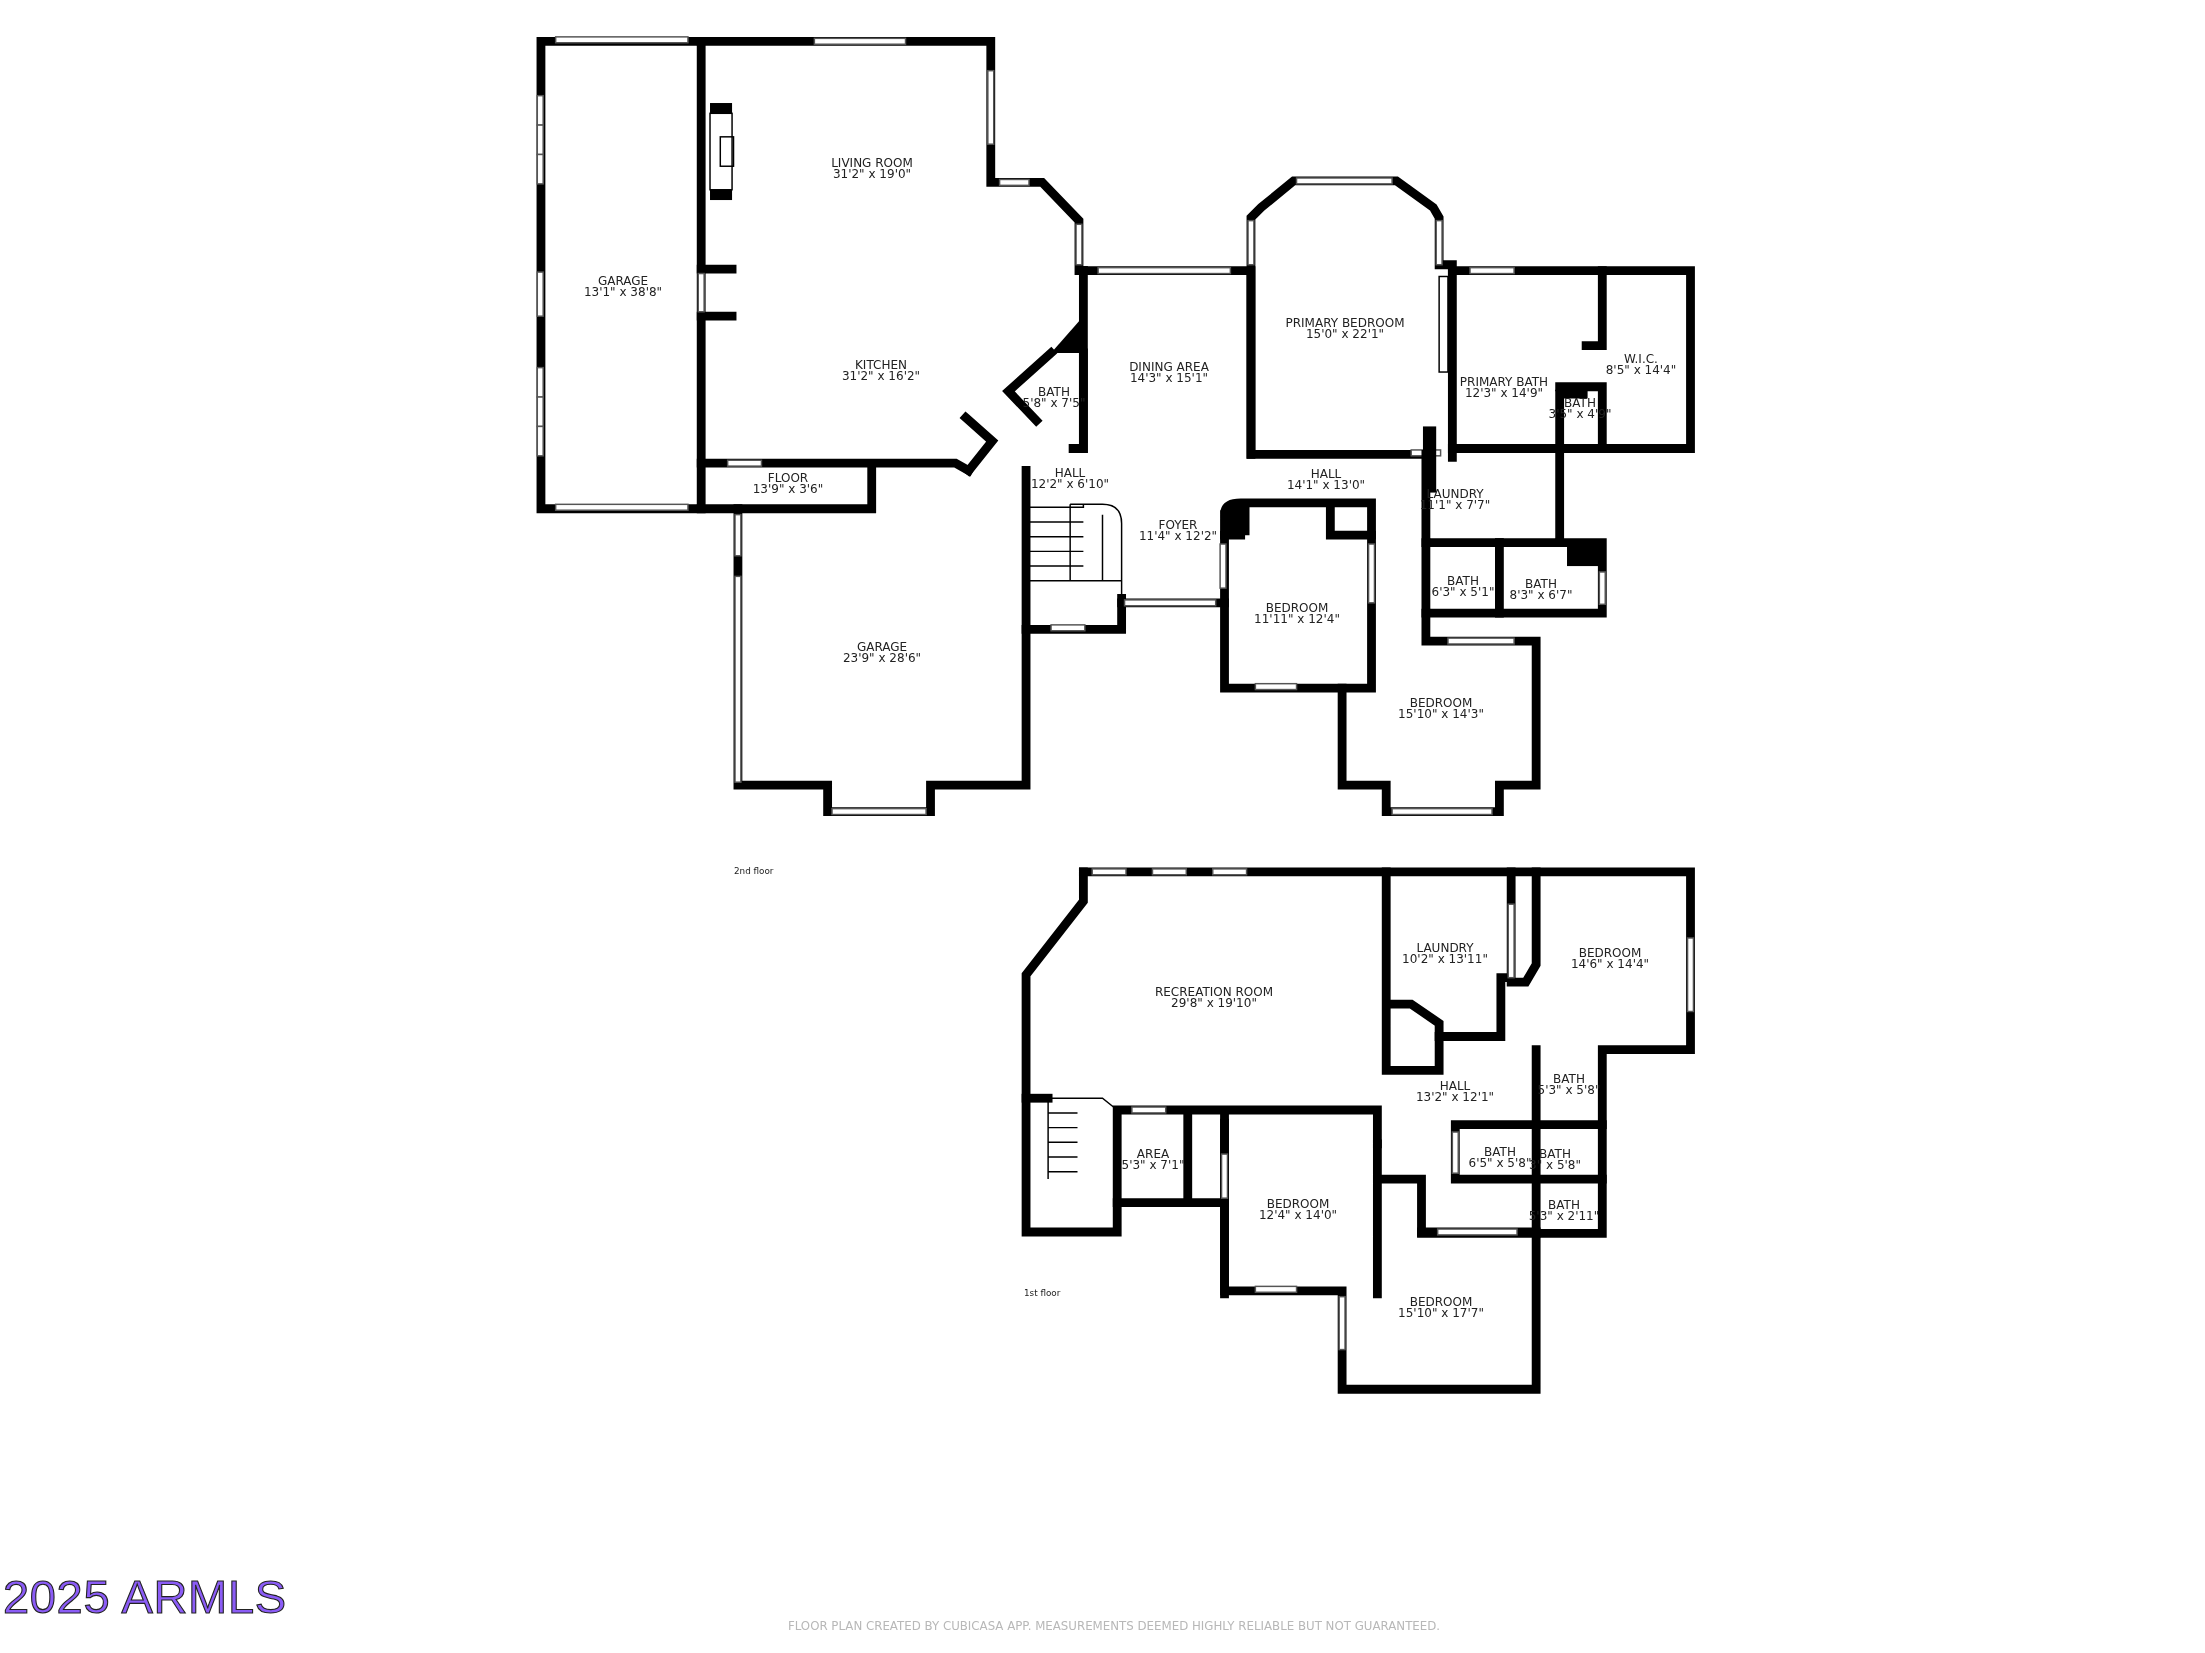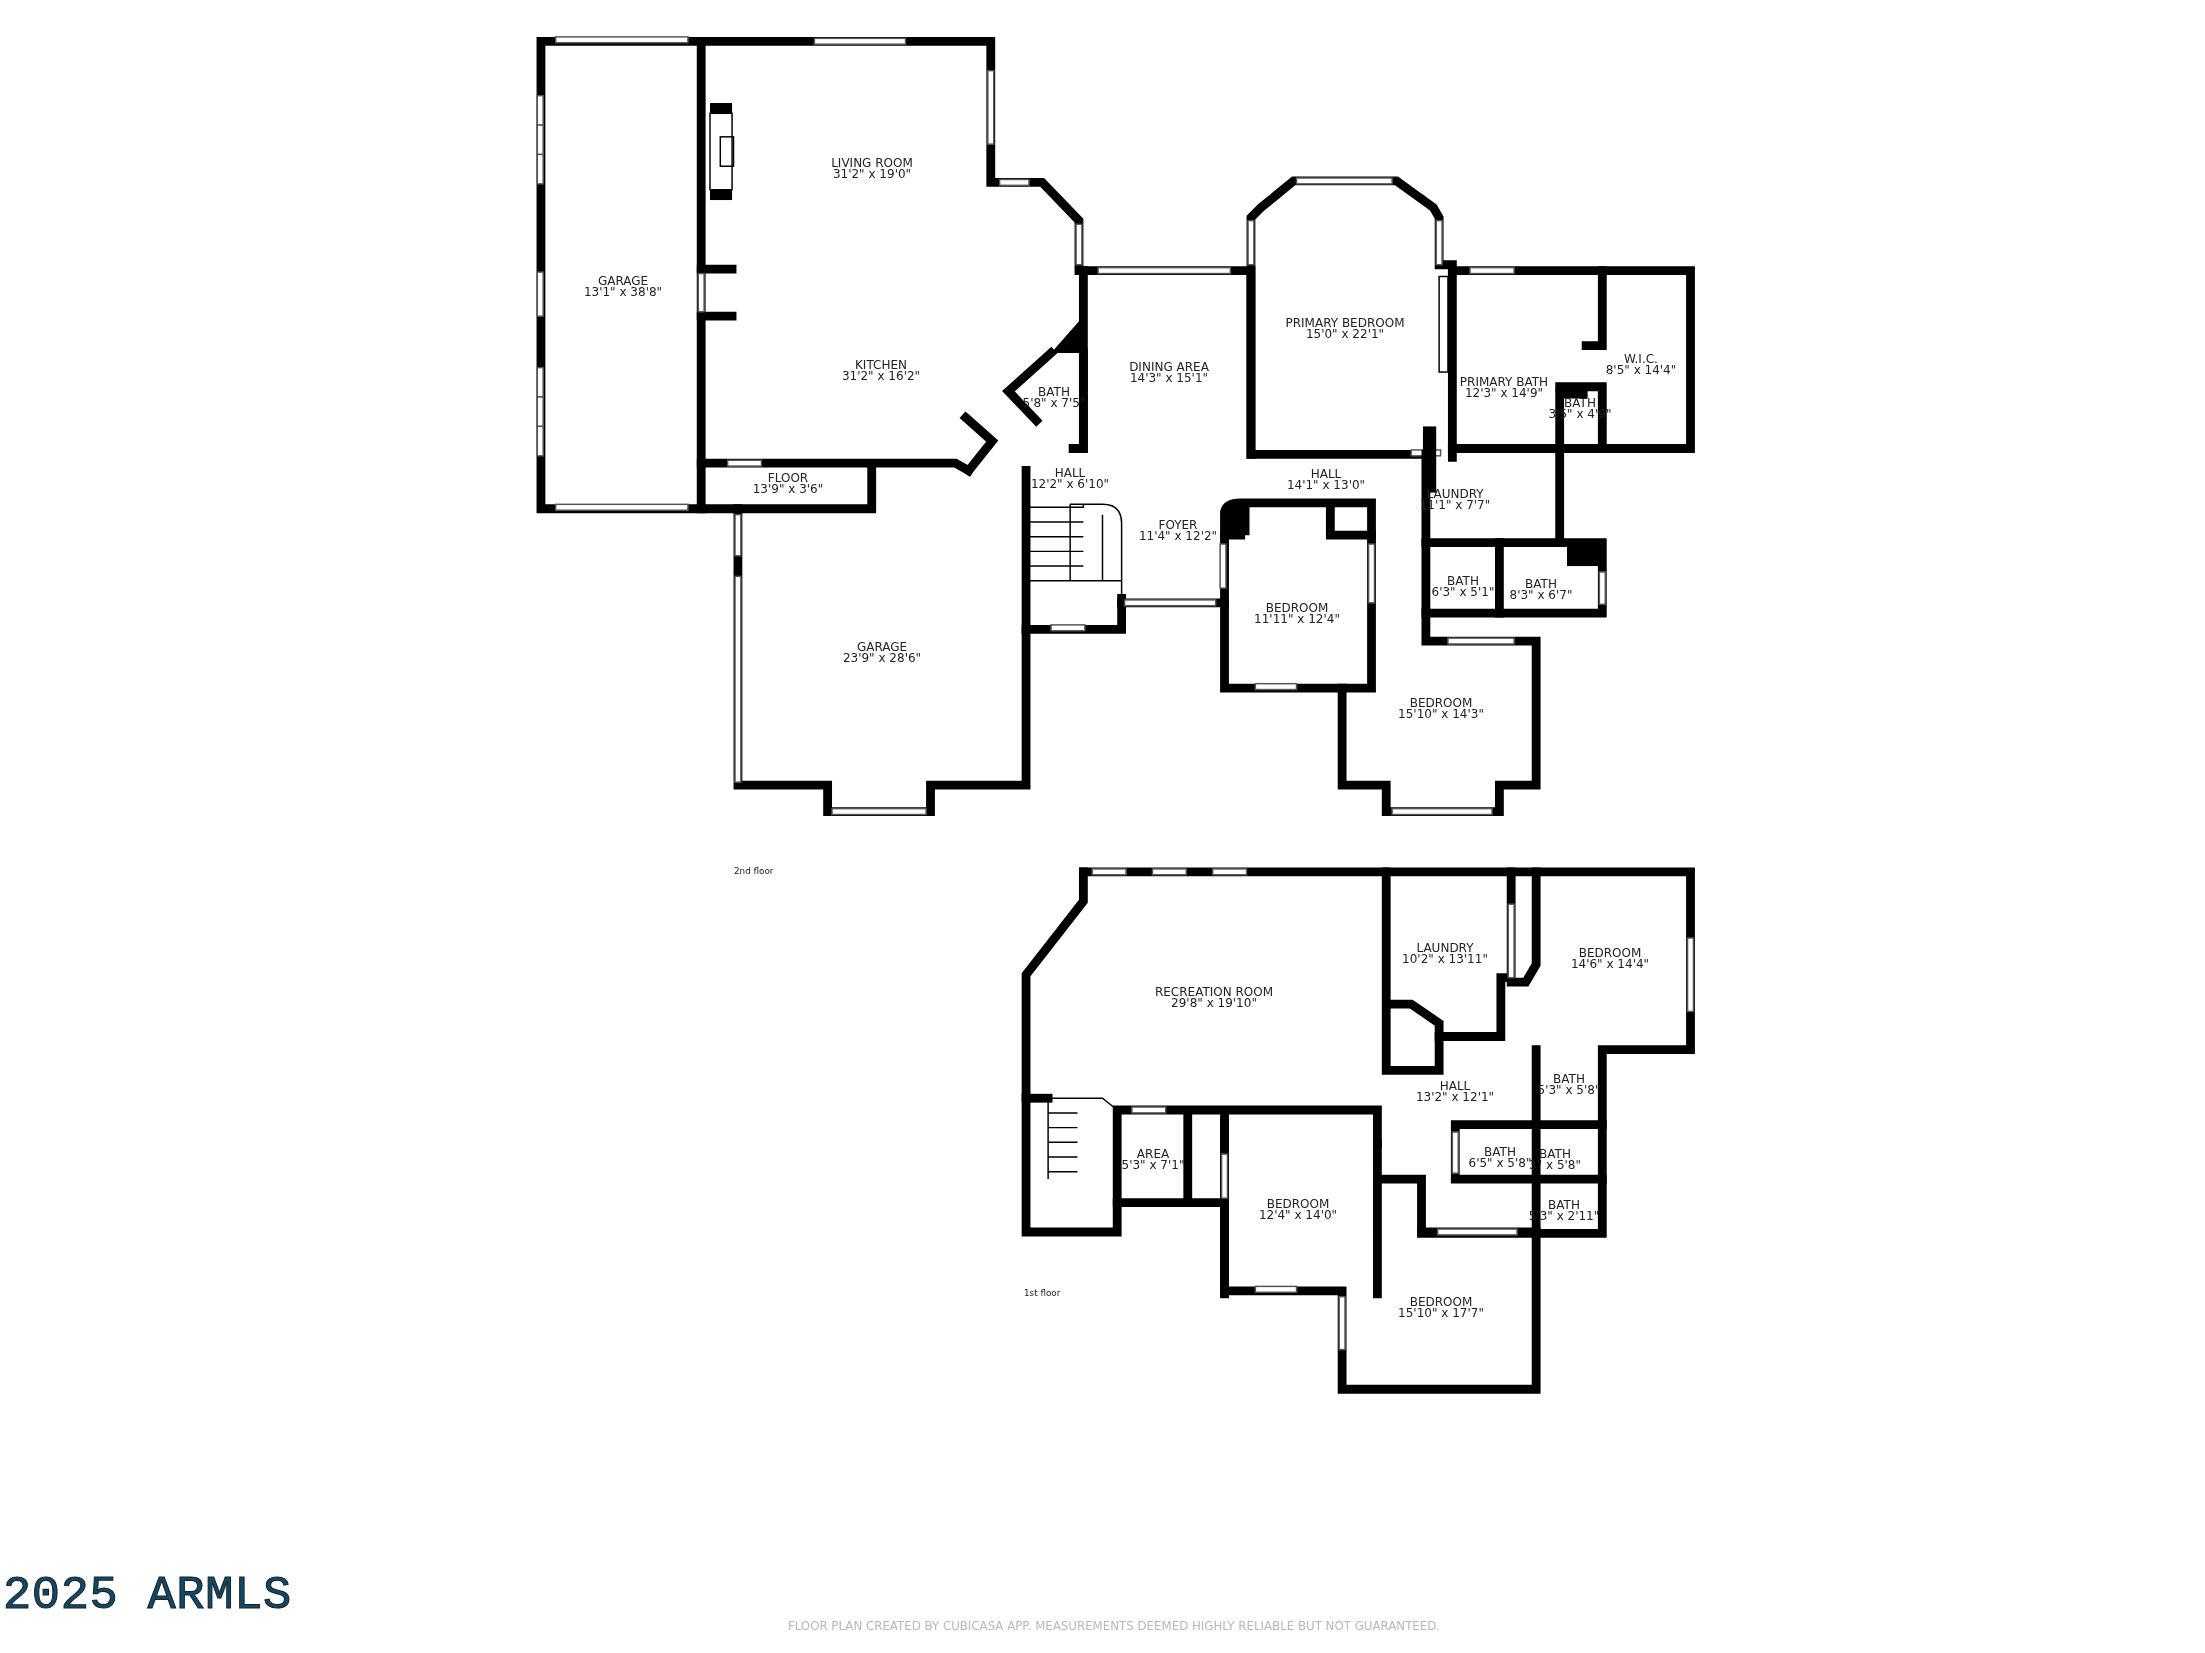--- a/index.html
+++ b/index.html
@@ -6,22 +6,22 @@
   body { width:2205px; height:1654px; position:relative; overflow:hidden;
          font-family:"DejaVu Sans", "Liberation Sans", sans-serif; }
   #plan { position:absolute; left:0; top:0; width:2205px; height:1654px; }
   .wall { fill:none; stroke:#000; stroke-width:12; stroke-linejoin:miter; stroke-linecap:square; }
   .thin { fill:none; stroke:#000; stroke-width:2; }
   .win { fill:#fff; stroke:#555; stroke-width:2; }
   .solid { fill:#000; }
   .room-label { position:absolute; text-align:center; color:#222; font-size:12px; line-height:11px;
                 transform:translate(-50%,-50%); white-space:nowrap; }
   .floor-label { position:absolute; font-size:8.8px; color:#222;margin-top:24px; }
-  .watermark { position:absolute; left:2.9px; top:1569px; font-family:Liberation Mono, monospace;
-               font-size:47px; font-weight:100; color:#0c4a6e; letter-spacing:0.7px;
+  .watermark { position:absolute; left:2.9px; top:1569px; font-family:Liberation Sans, sans-serif;
+               font-size:47px; font-weight:100; color:#8b5cf6; letter-spacing:0.7px;
                -webkit-text-stroke:1.1px #222; }
   .disclaimer { position:absolute; top:1619px; left:772px; width:684px; text-align:center;
                 font-size:11.8px; color:#b8b8b8; letter-spacing:0; }
 </style>
 </head>
 <body>
 
 <svg id="plan" viewBox="0 0 3000 2250" xmlns="http://www.w3.org/2000/svg">
 
   <g>

